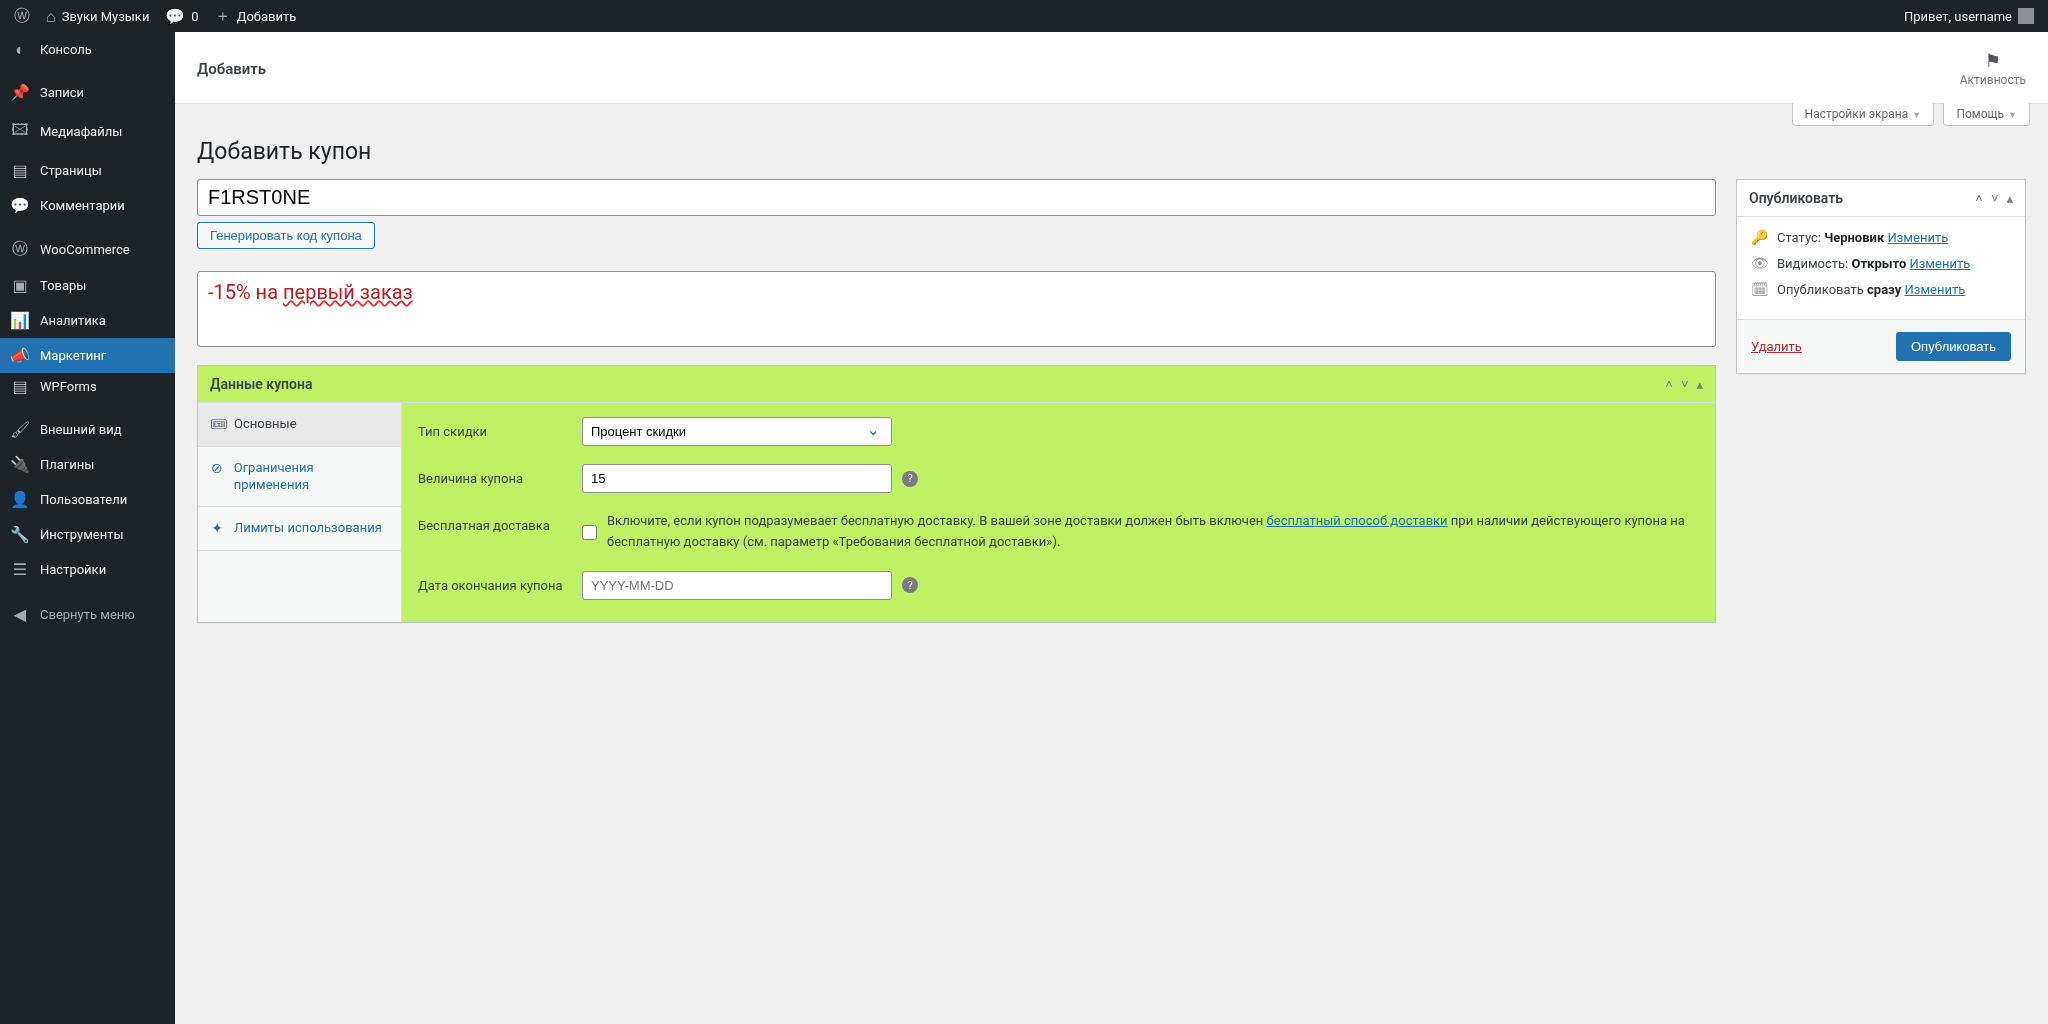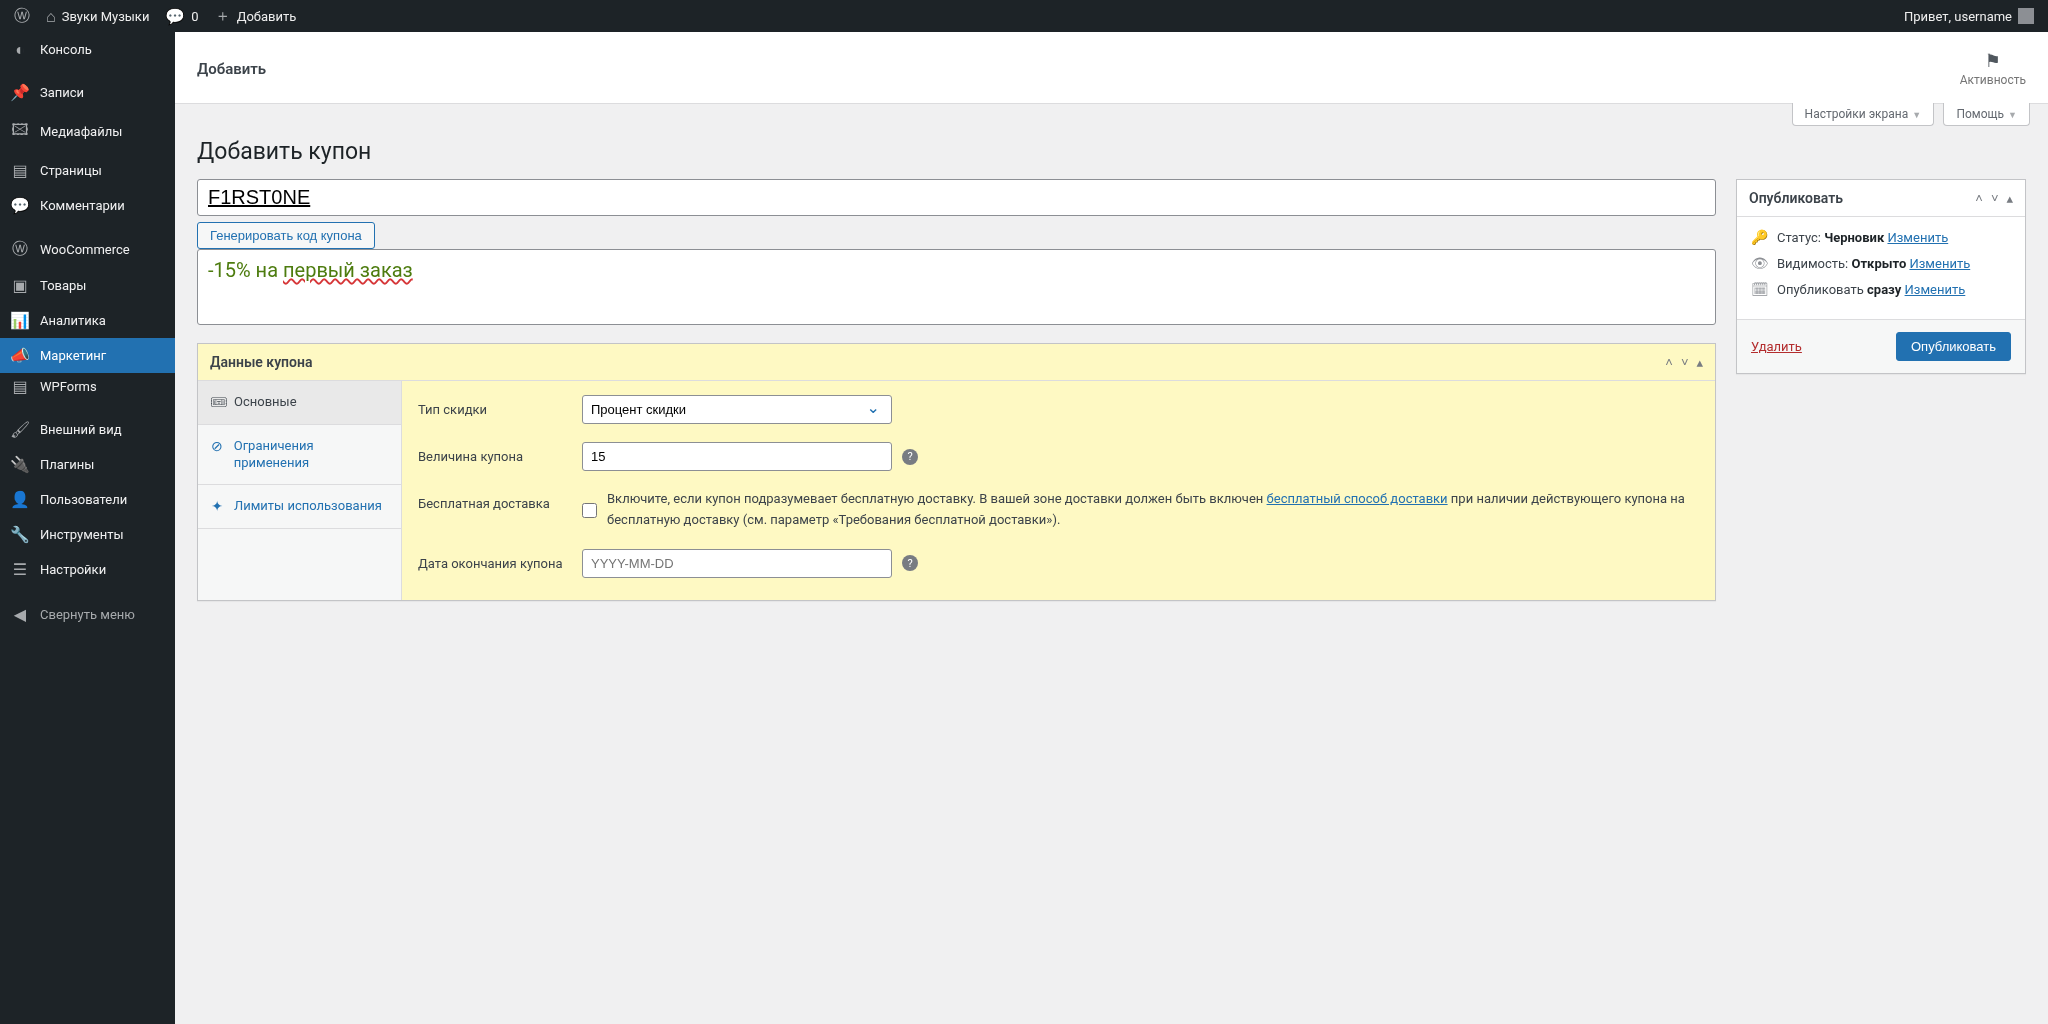--- a/index.html
+++ b/index.html
@@ -129,51 +129,50 @@
 .col-side { width: 290px; }
 
 
 .big-input {
   width: 100%;
   font-size: 20px;
   padding: 6px 10px;
   border: 1px solid #8c8f94;
   border-radius: 3px;
   background: #fff;
-  text-decoration: underline;
 }
 .gen-btn {
   margin-top: 6px;
   display: inline-block;
   border: 1px solid #2271b1;
   color: #2271b1;
   background: #f6f7f7;
   padding: 5px 12px;
   border-radius: 3px;
   cursor: pointer;
   font-size: 13px;
 }
 .desc-area {
   width: 100%;
-  margin-top: 0;
+  margin-top: 22px;
   font-size: 20px;
   padding: 8px 10px;
   border: 1px solid #8c8f94;
   border-radius: 3px;
   background: #fff;
   height: 76px;
   resize: both;
-  color: #4d7c0f;
+  color: #b91c1c;
   font-family: inherit;
 }
 .wavy { text-decoration: underline wavy #d63638; }
 
 
 .postbox {
-  background: #fef9c3;
+  background: #bef264;
   border: 1px solid #c3c4c7;
   box-shadow: 0 1px 1px rgba(0,0,0,.04);
   margin-top: 18px;
 }
 .postbox-header {
   display: flex;
   justify-content: space-between;
   align-items: center;
   padding: 10px 12px;
   border-bottom: 1px solid #dcdcde;

